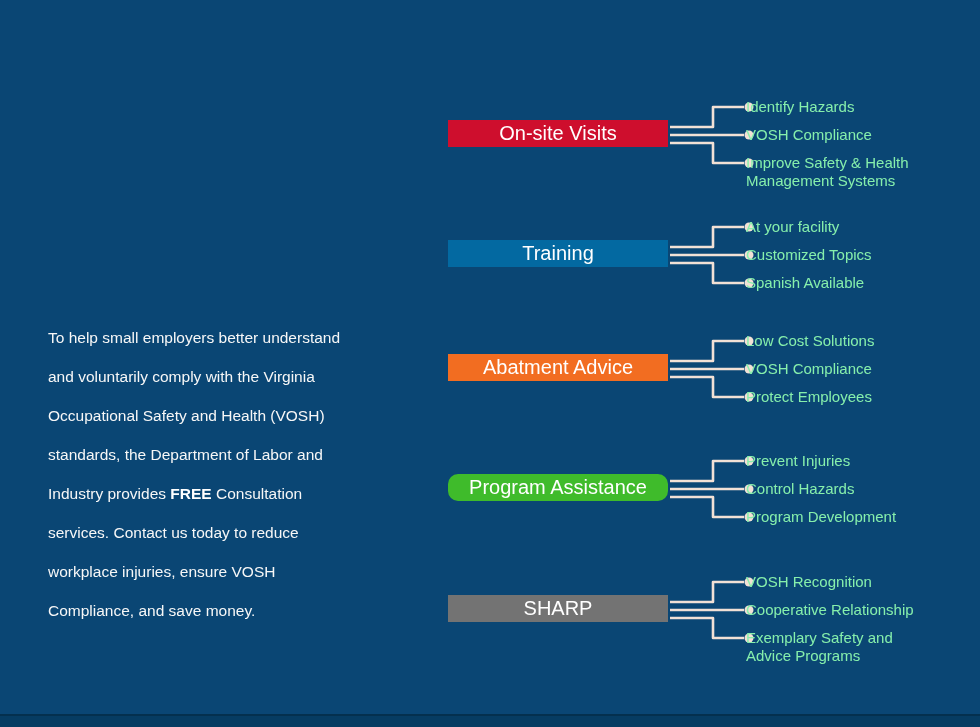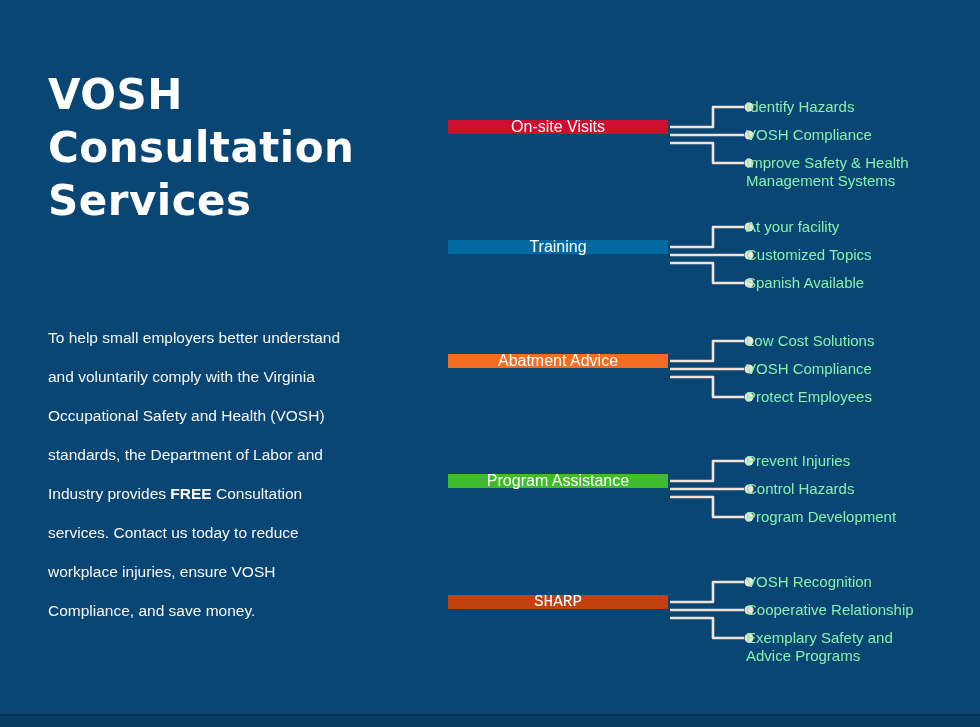--- a/index.html
+++ b/index.html
@@ -25,23 +25,23 @@
     font-size:15.5px;line-height:39px;
     color:#f7f7f7;
   }
   .intro b{font-weight:bold;color:#ffffff;}
   .group{
     position:absolute;
     left:448px;width:532px;height:90px;
   }
   .catbox{
     position:absolute;
-    left:0;top:30px;width:220px;height:14px;
+    left:0;top:30px;width:220px;height:27px;
     display:flex;align-items:center;justify-content:center;
-    color:#ffffff;font-size:16px;
+    color:#ffffff;font-size:20px;
   }
   .connector{
     position:absolute;
     left:220px;top:0;width:95px;height:90px;
     color:#F2E1D6;
   }
   .bullet{
     position:absolute;
     left:298px;width:195px;
     font-size:15px;line-height:18px;
@@ -54,21 +54,20 @@
     position:absolute;
     left:0;bottom:0;width:100%;height:11px;
     border-top:2px solid #04304E;
   }
 </style>
 </head>
 <body>
 
 <div class="canvas" style="background: rgb(10, 70, 116);">
 
-  <div class="title">VOSH Consultation Services</div>
 
   <p class="intro"><span>To help small employers better understand and voluntarily comply with the Virginia Occupational Safety and Health (VOSH) standards, the Department of Labor and Industry provides </span><b>FREE</b><span> Consultation services. Contact us today to reduce workplace injuries, ensure VOSH Compliance, and save money.</span></p>
 
   <div class="group" style="top:90px">
     <div class="catbox" style="background: rgb(206, 14, 45);">On-site Visits</div>
     <svg class="connector" viewBox="0 0 95 90" style="color: rgb(242, 225, 214);">
       <path d="M2,37 H45 V17 H76" fill="none" stroke="currentColor" stroke-width="2.6" stroke-linejoin="round"></path>
       <path d="M2,45 H76" fill="none" stroke="currentColor" stroke-width="2.6"></path>
       <path d="M2,53 H45 V73 H76" fill="none" stroke="currentColor" stroke-width="2.6" stroke-linejoin="round"></path>
       <circle cx="81" cy="17" r="4.5" fill="currentColor"></circle>
@@ -104,36 +103,36 @@
       <circle cx="81" cy="17" r="4.5" fill="currentColor"></circle>
       <circle cx="81" cy="45" r="4.5" fill="currentColor"></circle>
       <circle cx="81" cy="73" r="4.5" fill="currentColor"></circle>
     </svg>
     <div class="bullet r1">Low Cost Solutions</div>
     <div class="bullet r2">VOSH Compliance</div>
     <div class="bullet r3">Protect Employees</div>
   </div>
 
   <div class="group" style="top:444px">
-    <div class="catbox" style="background: rgb(63, 187, 43);">Program Assistance</div>
+    <div class="catbox" style="background: rgb(63, 187, 43); border-radius: 10px;">Program Assistance</div>
     <svg class="connector" viewBox="0 0 95 90" style="color: rgb(242, 225, 214);">
       <path d="M2,37 H45 V17 H76" fill="none" stroke="currentColor" stroke-width="2.6" stroke-linejoin="round"></path>
       <path d="M2,45 H76" fill="none" stroke="currentColor" stroke-width="2.6"></path>
       <path d="M2,53 H45 V73 H76" fill="none" stroke="currentColor" stroke-width="2.6" stroke-linejoin="round"></path>
       <circle cx="81" cy="17" r="4.5" fill="currentColor"></circle>
       <circle cx="81" cy="45" r="4.5" fill="currentColor"></circle>
       <circle cx="81" cy="73" r="4.5" fill="currentColor"></circle>
     </svg>
     <div class="bullet r1">Prevent Injuries</div>
     <div class="bullet r2">Control Hazards</div>
     <div class="bullet r3">Program Development</div>
   </div>
 
   <div class="group" style="top:565px">
-    <div class="catbox" style="background: #c2410c; font-family: Liberation Mono, monospace;">SHARP</div>
+    <div class="catbox" style="background: #737373;">SHARP</div>
     <svg class="connector" viewBox="0 0 95 90" style="color: rgb(242, 225, 214);">
       <path d="M2,37 H45 V17 H76" fill="none" stroke="currentColor" stroke-width="2.6" stroke-linejoin="round"></path>
       <path d="M2,45 H76" fill="none" stroke="currentColor" stroke-width="2.6"></path>
       <path d="M2,53 H45 V73 H76" fill="none" stroke="currentColor" stroke-width="2.6" stroke-linejoin="round"></path>
       <circle cx="81" cy="17" r="4.5" fill="currentColor"></circle>
       <circle cx="81" cy="45" r="4.5" fill="currentColor"></circle>
       <circle cx="81" cy="73" r="4.5" fill="currentColor"></circle>
     </svg>
     <div class="bullet r1">VOSH Recognition</div>
     <div class="bullet r2">Cooperative Relationship</div>

